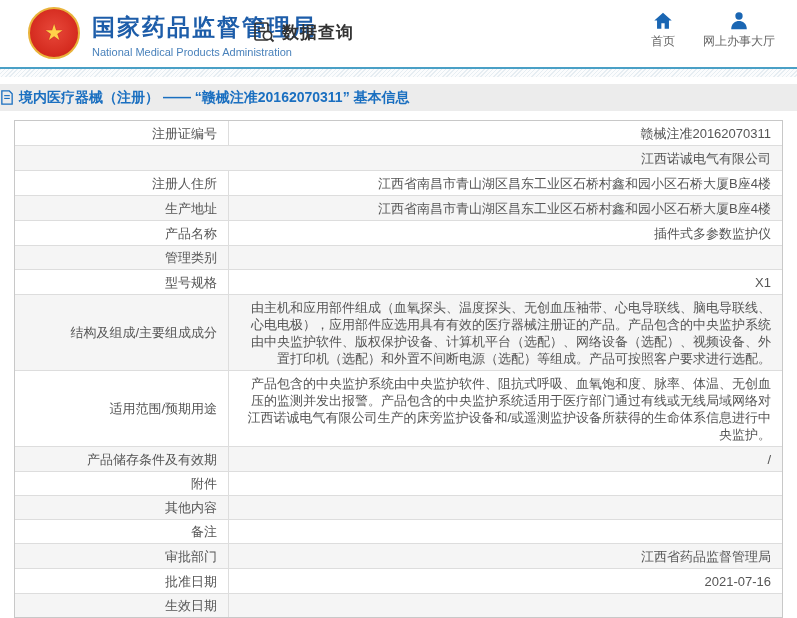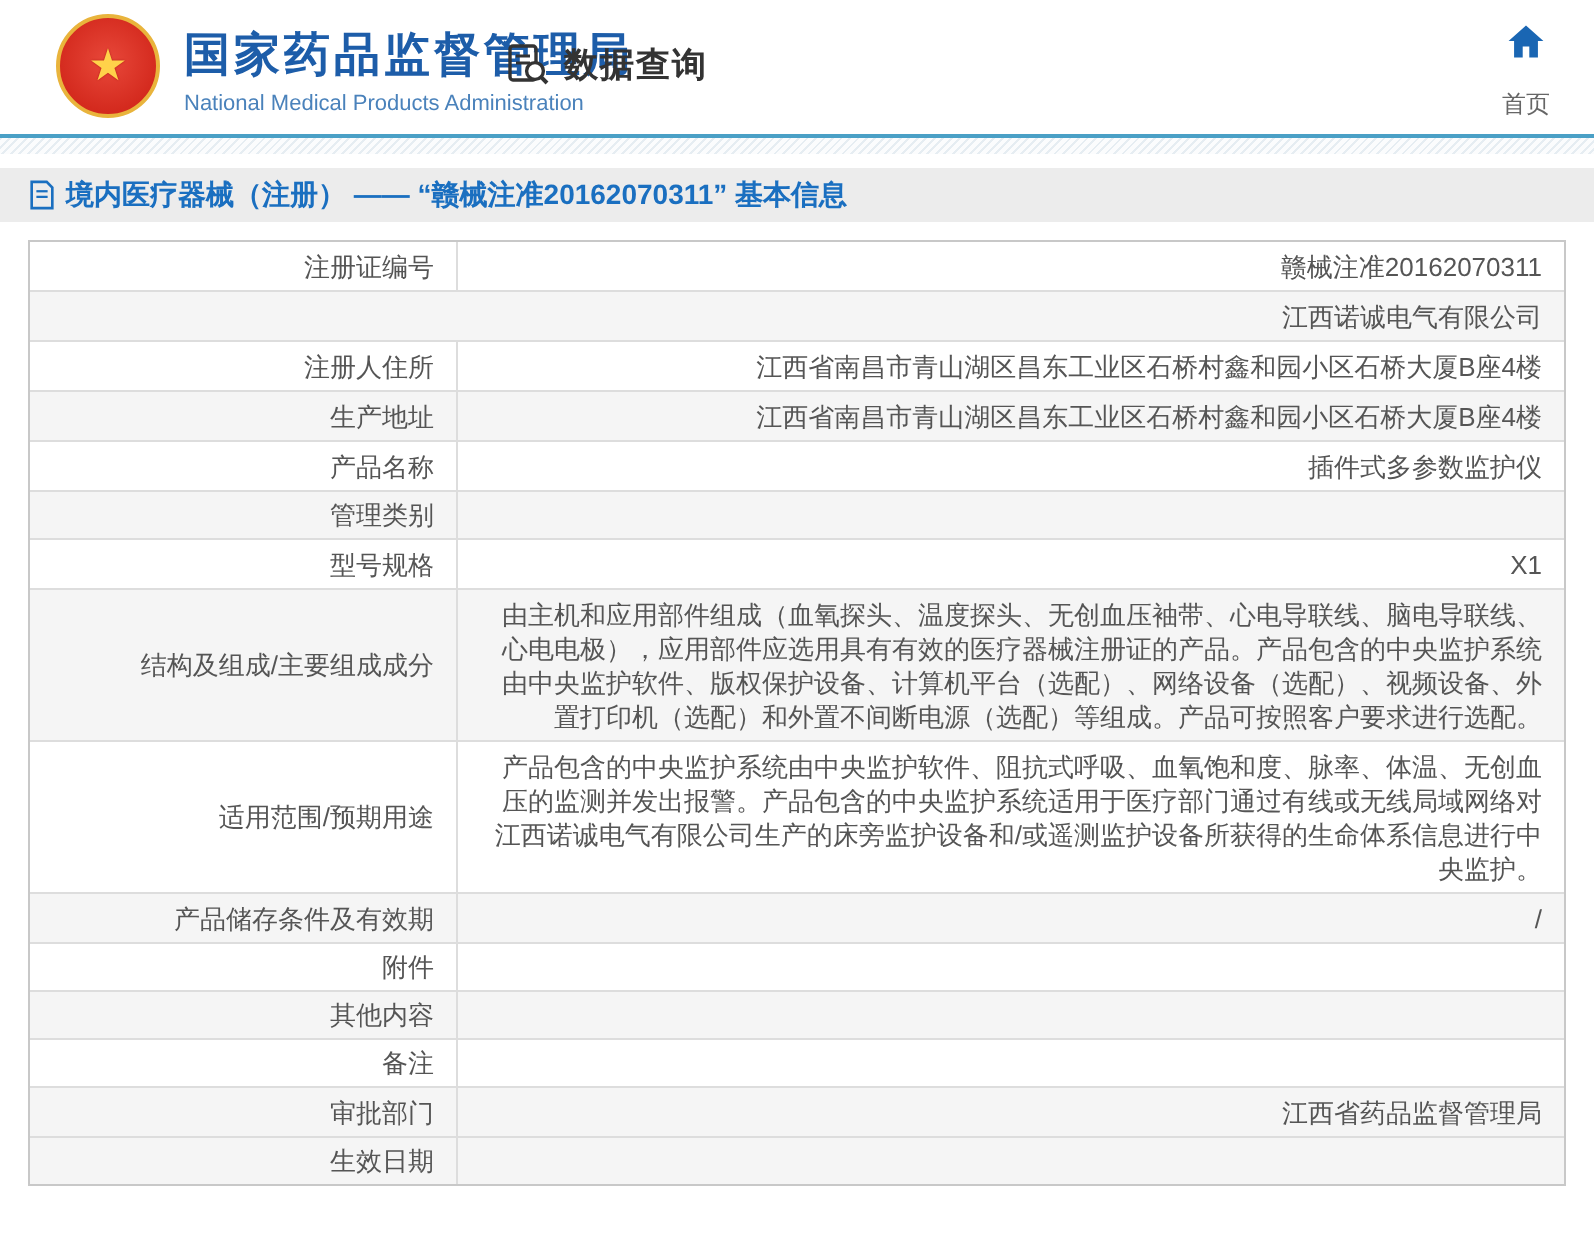--- a/index.html
+++ b/index.html
@@ -13,30 +13,30 @@
     border:2px solid #e9b43c; display:flex; align-items:center; justify-content:center; }
   .emblem .star { color:#ffd24a; font-size:22px; line-height:1; text-shadow:0 0 1px #a8180e; }
   .org-names { position:absolute; left:92px; top:12px; }
   .org-zh { font-size:23px; font-weight:bold; color:#1d5da9; letter-spacing:2px; }
   .org-en { font-size:11px; color:#4a82bb; margin-top:3px; }
 
   .section-title { position:absolute; left:252px; top:20px; display:flex; align-items:center; gap:6px; }
   .section-title .txt { font-size:17px; color:#333; font-weight:600; letter-spacing:1px; }
 
   .top-nav { position:absolute; right:22px; top:10px; display:flex; gap:28px; }
-  .nav-item { display:flex; flex-direction:column; align-items:center; gap:12px; cursor:pointer; }
+  .nav-item { display:flex; flex-direction:column; align-items:center; gap:1px; cursor:pointer; }
   .nav-item .lbl { font-size:12px; color:#666; white-space:nowrap; }
 
   .header-line { height:2px; background:#4aa0c6; }
   .header-stripes { height:8px;
     background:repeating-linear-gradient(135deg,#e6edf2 0px,#e6edf2 1px,#fbfcfd 1px,#fbfcfd 3px); }
 
   
   .breadcrumb { margin-top:7px; height:27px; background:#ececec; display:flex;
-    align-items:center; padding-left:14px; gap:5px; }
+    align-items:center; gap:5px; }
   .breadcrumb .bc-text { font-size:14px; font-weight:600; color:#1a6fc0; }
 
   
   .info-table { margin:9px 14px 0 14px; border:1px solid #c8c8c8; background:#0f172a; }
   .row { display:flex; border-bottom:1px solid #ddd; background:#fff; }
   .row:last-child { border-bottom:none; }
   .row.alt { background:#f5f5f5; }
   .cell { font-size:13px; color:#555; line-height:17px; padding:3px 11px; min-height:22px;
     display:flex; align-items:center; }
   .cell.label { width:214px; justify-content:flex-end; text-align:right;
@@ -74,20 +74,29 @@
 
   <div class="top-nav">
     <div class="nav-item">
       <span>
         <svg width="22" height="22" viewBox="0 0 24 24">
           <path d="M12 3 L21.5 11.5 H18.5 V20.5 H13.8 V14.5 H10.2 V20.5 H5.5 V11.5 H2.5 Z" fill="#1a66b3"></path>
         </svg>
       </span>
       <span class="lbl">首页</span>
     </div>
+    <div class="nav-item">
+      <span>
+        <svg width="22" height="22" viewBox="0 0 24 24">
+          <circle cx="12" cy="6.5" r="4" fill="#1a66b3"></circle>
+          <path d="M3.5 21 C3.5 14.5 8 12 12 12 C16 12 20.5 14.5 20.5 21 Z" fill="#1a66b3"></path>
+        </svg>
+      </span>
+      <span class="lbl">网上办事大厅</span>
+    </div>
   </div>
 </div>
 <div class="header-line"></div>
 <div class="header-stripes"></div>
 
 <div class="breadcrumb">
   <span>
     <svg width="14" height="15" viewBox="0 0 14 16">
       <path d="M1.5 1 H9.5 L12.5 4 V15 H1.5 Z" fill="none" stroke="#1a6fc0" stroke-width="1.4"></path>
       <line x1="4" y1="6" x2="10" y2="6" stroke="#1a6fc0" stroke-width="1.2"></line>
@@ -211,20 +220,28 @@
 
   <div class="row alt">
     <div class="cell label">
         <span>审批部门</span>
       </div>
     <div class="cell value">
         <span class="vtxt">江西省药品监督管理局</span>
       </div>
   </div>
 
+  <div class="row">
+    <div class="cell label">
+        <span>批准日期</span>
+      </div>
+    <div class="cell value">
+        <span class="vtxt">2021-07-16</span>
+      </div>
+  </div>
 
   <div class="row alt">
     <div class="cell label">
         <span>生效日期</span>
       </div>
     <div class="cell value">
         <span class="vtxt"></span>
       </div>
   </div>
 

